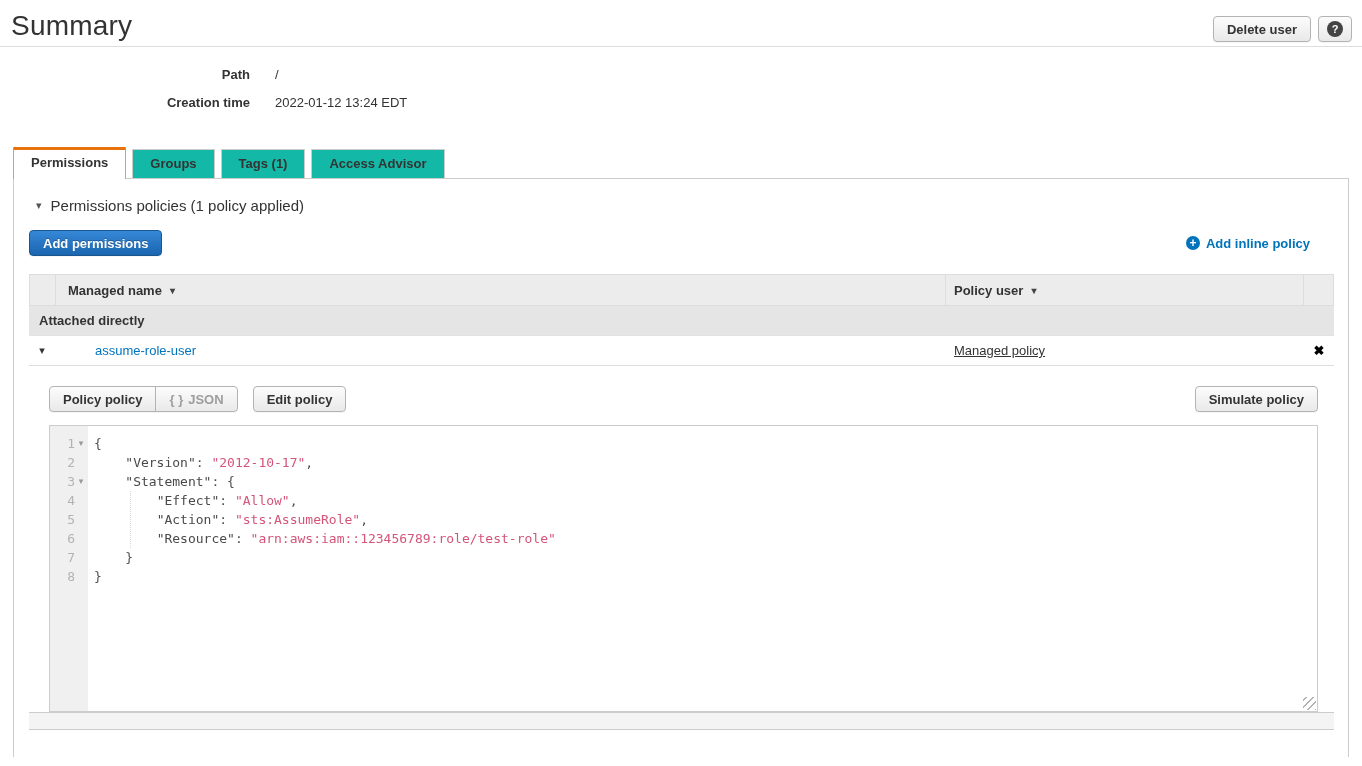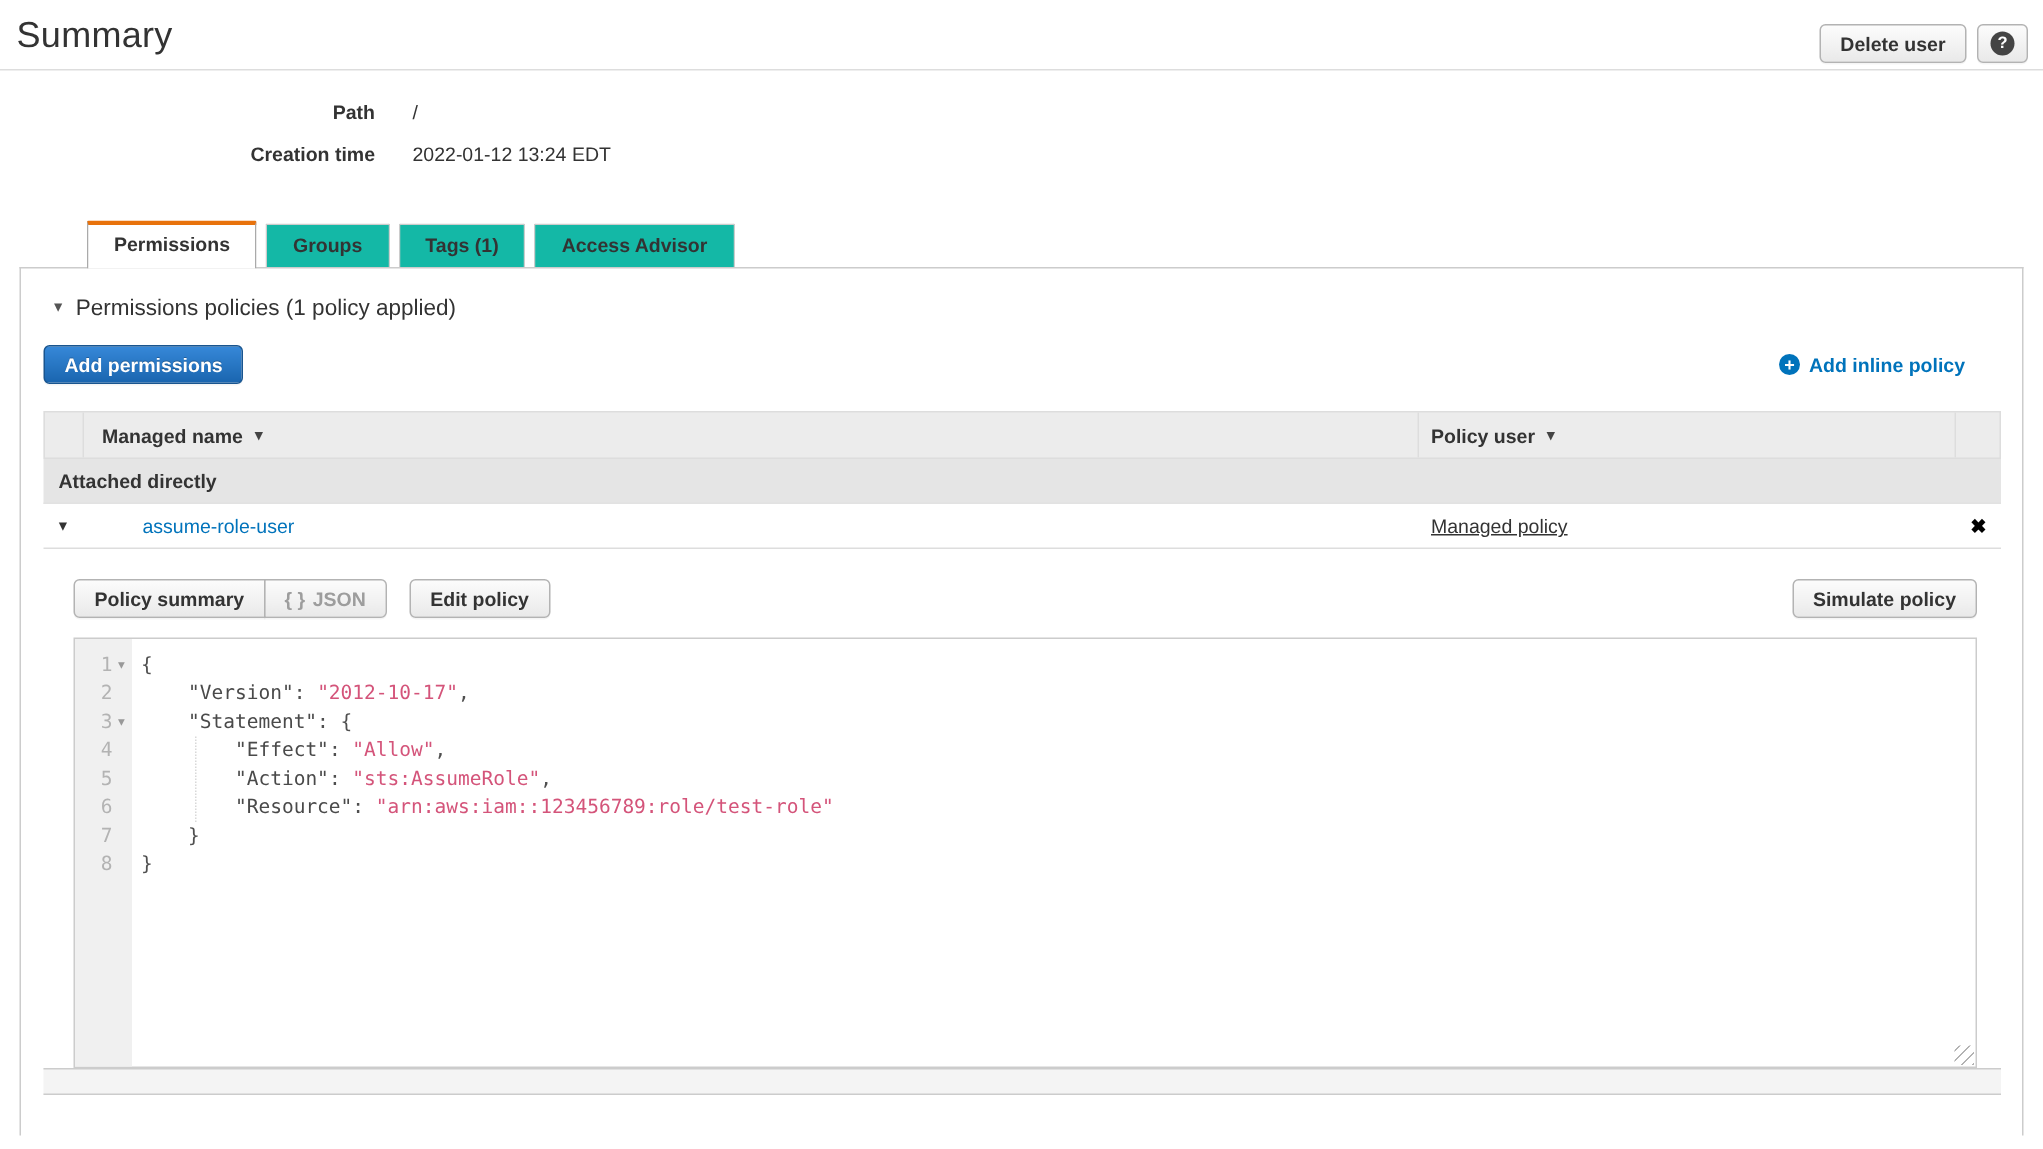--- a/index.html
+++ b/index.html
@@ -9,21 +9,21 @@
     --btn-blue-top:#3688d8;
     --btn-blue-bottom:#1a65af;
   }
   *{box-sizing:border-box;margin:0;padding:0;}
   body{
     width:1362px;height:766px;background:#fff;overflow:hidden;
     font-family:"Liberation Sans",sans-serif;font-size:13px;color:#333;
   }
   
   .page-header{display:flex;align-items:flex-start;justify-content:space-between;padding:10px 10px 0 11px;height:46px;}
-  .page-title{font-size:24px;font-weight:400;color:#333;letter-spacing:.2px;}
+  .page-title{font-size:28px;font-weight:400;color:#333;letter-spacing:.2px;}
   .header-actions{display:flex;gap:7px;padding-top:6px;}
   .btn{
     display:inline-flex;align-items:center;justify-content:center;
     height:26px;padding:0 13px;border:1px solid #b3b3b3;border-radius:4px;
     background:linear-gradient(#fcfcfc,#e9e9e9);
     font-family:"Liberation Sans",sans-serif;font-size:13px;font-weight:bold;color:#333;
     cursor:pointer;box-shadow:0 1px 0 rgba(0,0,0,.04);white-space:nowrap;
   }
   .btn-help{width:34px;padding:0;}
   .help-circle{
@@ -34,21 +34,21 @@
   .rule{border:none;border-top:1px solid #ddd;margin:0;}
   
   .user-details{padding:13px 0 14px;}
   .detail-row{display:flex;height:28px;align-items:center;}
   .detail-label{width:250px;text-align:right;font-weight:bold;color:#333;}
   .detail-value{margin-left:25px;color:#333;display:flex;align-items:center;gap:8px;}
   .copy-icon{position:relative;width:14px;height:15px;display:inline-block;cursor:pointer;}
   .copy-icon .back{position:absolute;left:1px;top:0;width:9px;height:11px;border:1px solid #555;background:#fff;}
   .copy-icon .front{position:absolute;left:4px;top:3px;width:9px;height:11px;border:1px solid #555;background:#fff;}
   
-  .tabs{display:flex;align-items:flex-end;padding-left:13px;margin-top:17px;position:relative;z-index:2;margin-left:45px;}
+  .tabs{display:flex;align-items:flex-end;padding-left:13px;margin-top:17px;position:relative;z-index:2;}
   .tab{
     padding:6px 17px 7px;border:1px solid #ccc;border-bottom:none;background:#14b8a6;
     font-weight:bold;color:#333;margin-right:6px;cursor:pointer;border-radius:1px 1px 0 0;white-space:nowrap;
   }
   .tab.active{
     background:#fff;border-color:#aaa;border-top:3px solid var(--aws-orange);
     padding-top:5px;padding-bottom:9px;margin-bottom:-1px;
   }
   
   .panel{
@@ -188,21 +188,21 @@
         <a class="policy-link">assume-role-user</a>
       </div>
       <div class="cell-type">Managed policy</div>
       <div class="cell-action">
         <span class="remove-x">✖</span>
       </div>
     </div>
 
     <div class="expanded">
       <div class="detail-toolbar">
-        <button class="btn seg-left">Policy summary</button>
+        <button class="btn seg-left">Policy policy</button>
         <button class="btn seg-right">
           <span class="braces">{ }</span>
           <span>JSON</span>
         </button>
         <button class="btn btn-edit">Edit policy</button>
         <div class="toolbar-spacer"></div>
         <button class="btn">Simulate policy</button>
       </div>
 
       <div class="editor">

